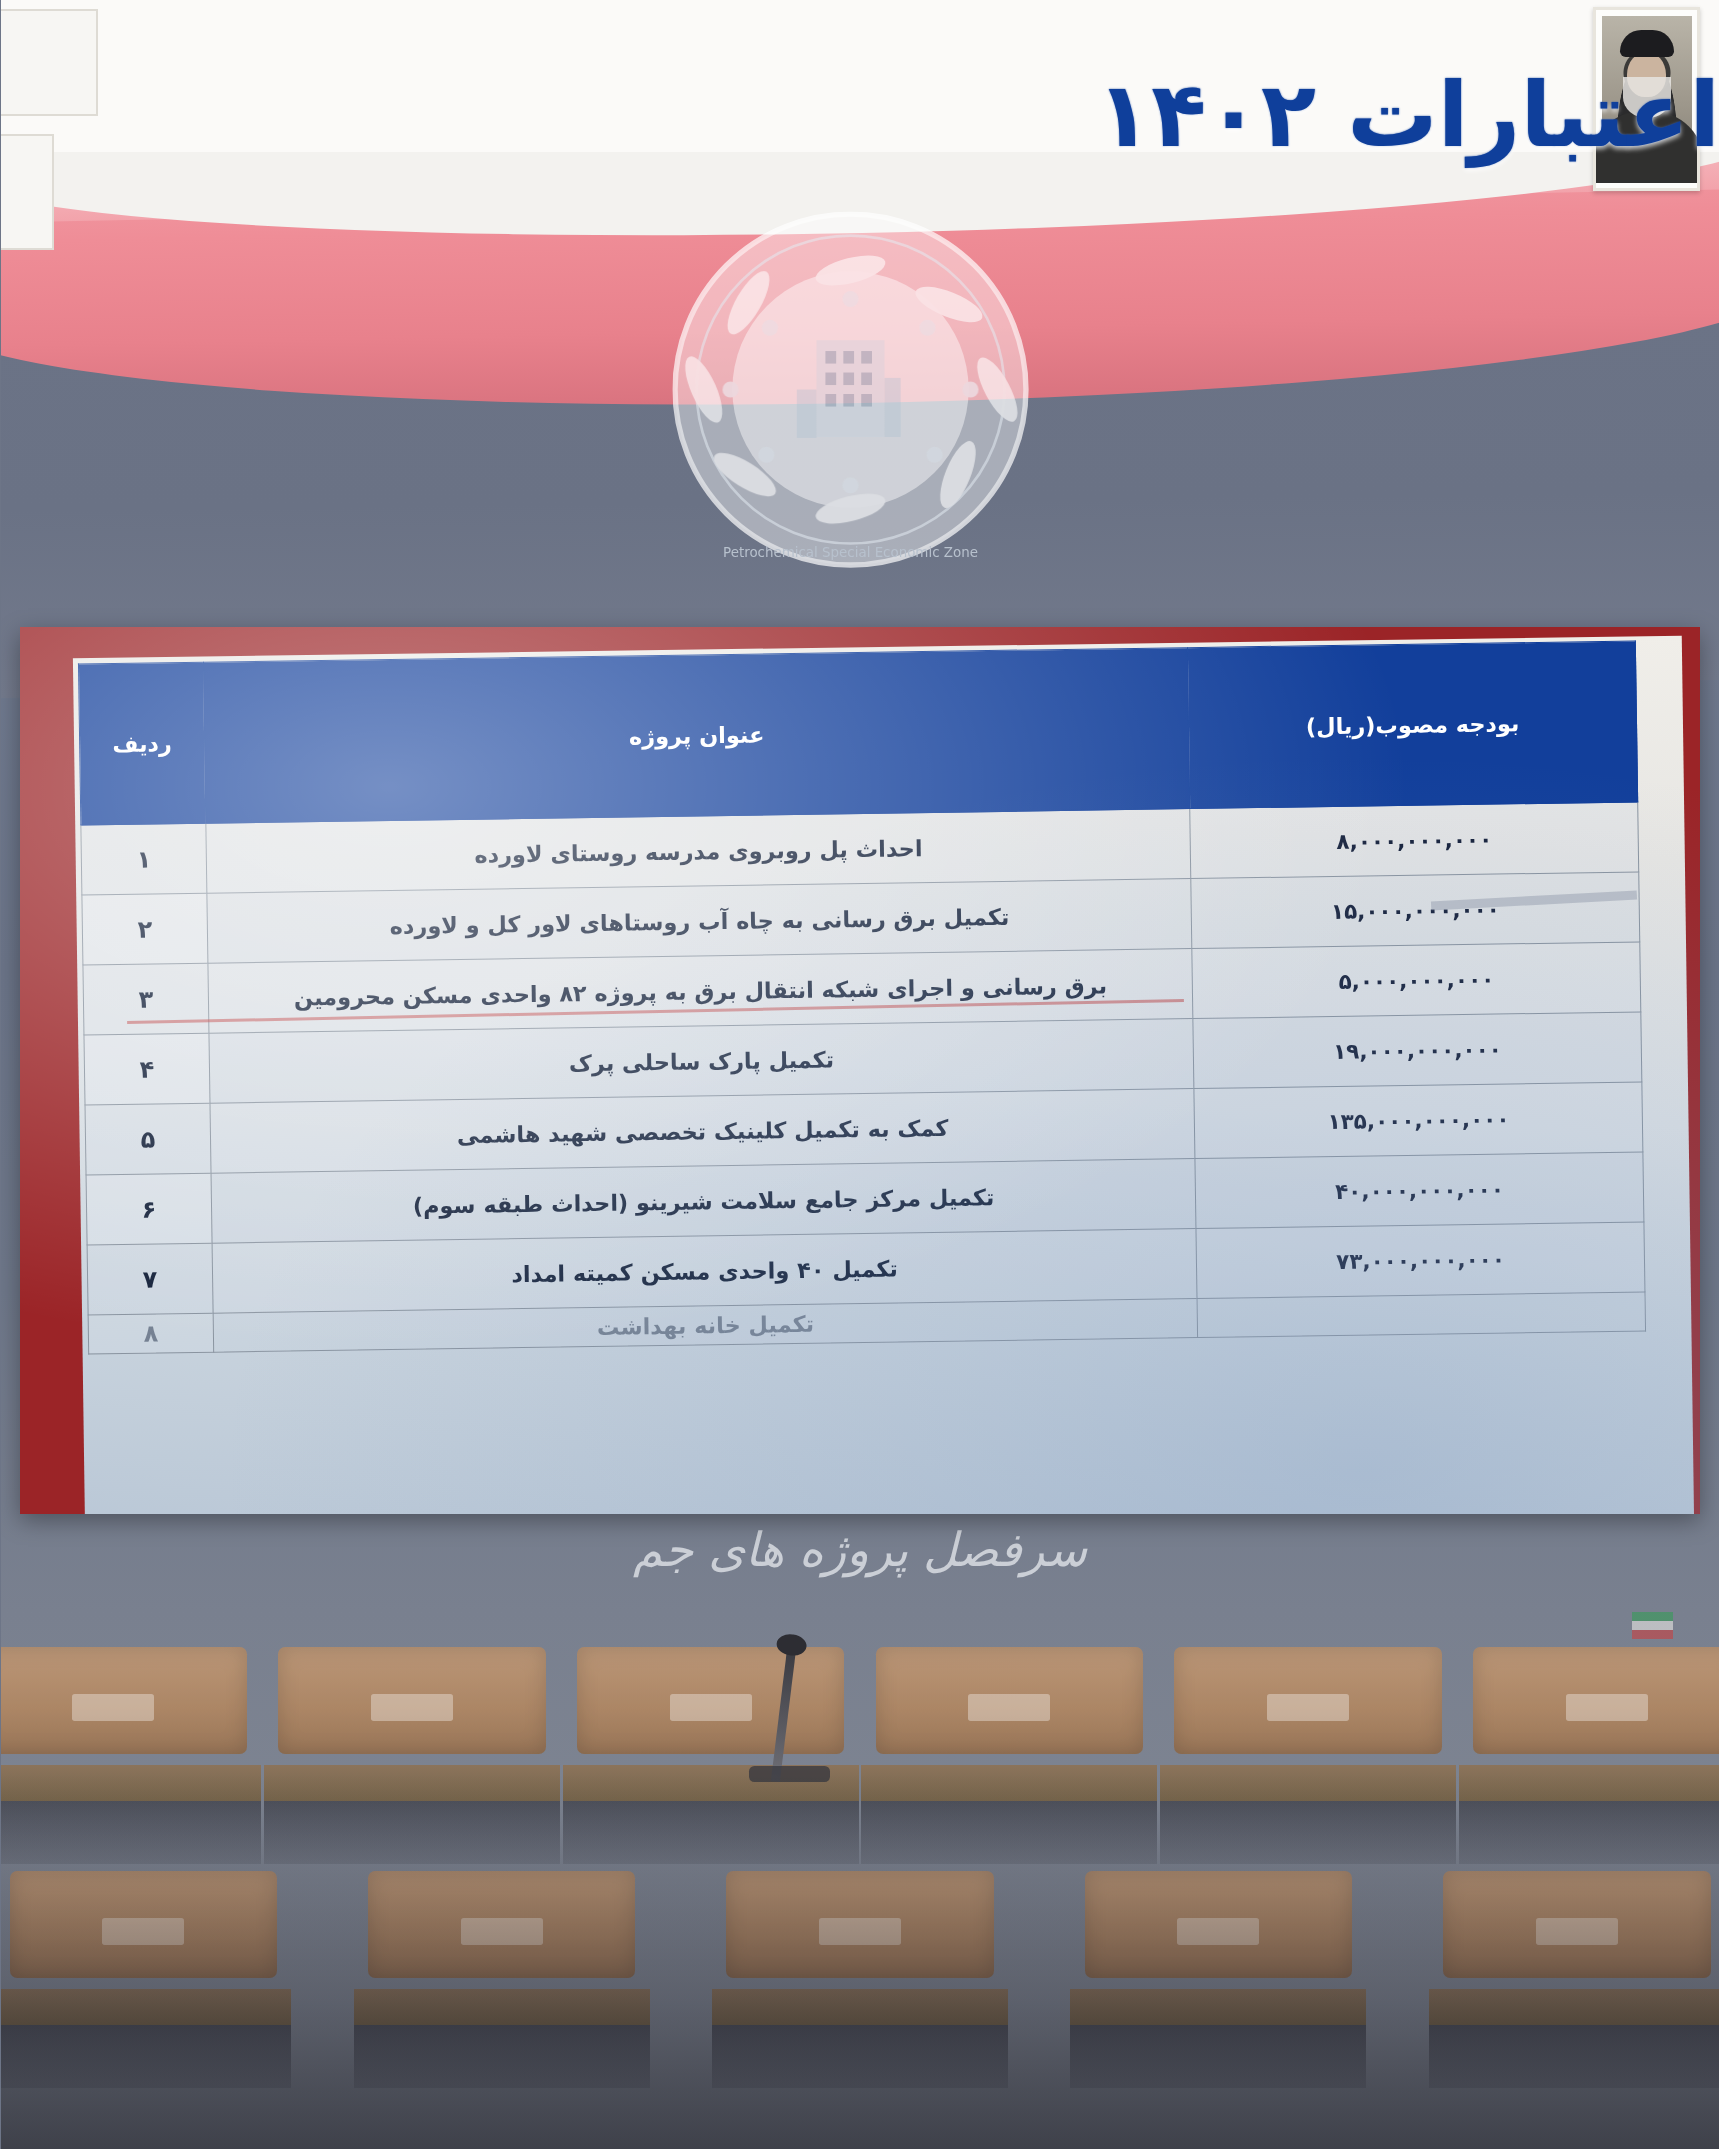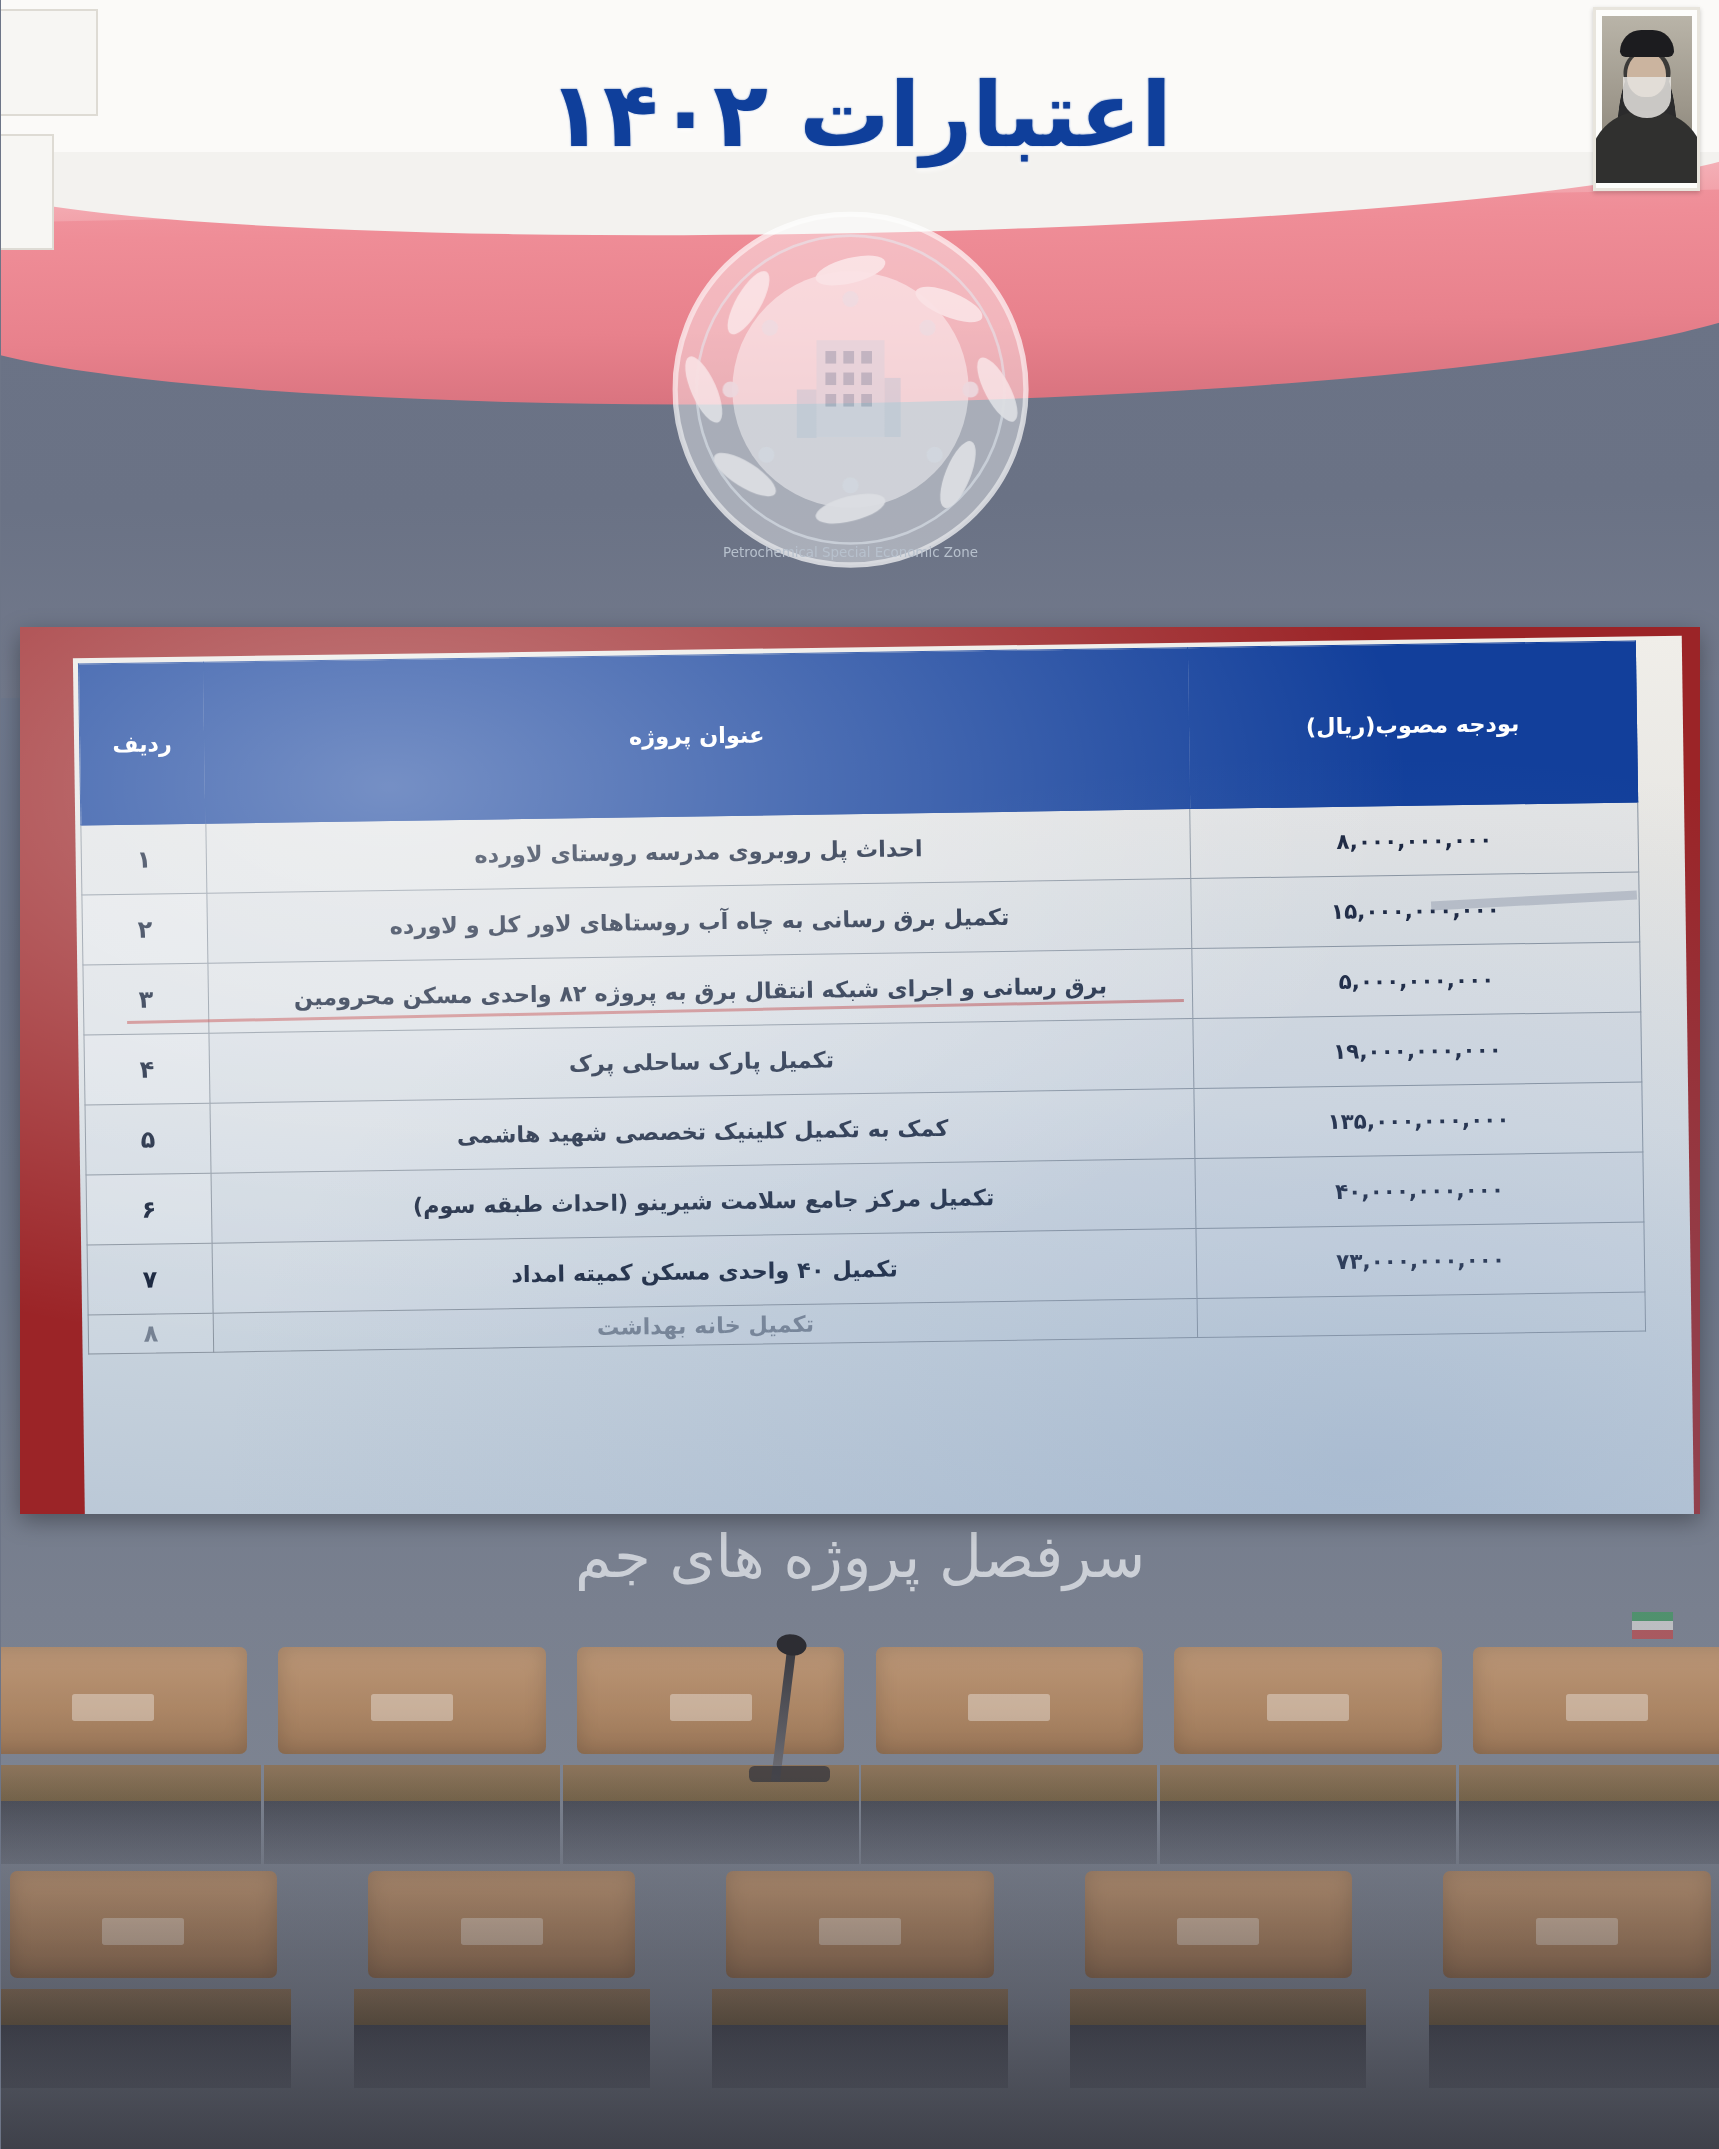--- a/index.html
+++ b/index.html
@@ -133,42 +133,41 @@
     position: absolute;
     left: 573px; top: 206px;
     width: 555px; height: 376px;
     opacity: .85;
   }
 
   
   .main-title {
     position: absolute;
     left: 0; right: 0; top: 70px;
-    text-align: center;
     font-family: "DejaVu Sans", sans-serif;
     font-size: 90px;
     font-weight: bold;
     color: #0f3f9b;
     letter-spacing: 1.8px;
     text-shadow: 0 2.7px 5.4px rgba(255,255,255,.75), 0 0 1.8px #0f3f9b;
     line-height: 1;
     direction: rtl;
   }
 
   
   .screen-text {
     position: absolute;
     left: 0; right: 0; top: 1522px;
     text-align: center;
     direction: rtl;
     color: #eceff3;
     font-family: "DejaVu Sans", sans-serif;
     opacity: .72;
   }
-  .screen-text .l1 { font-size: 59px; letter-spacing: 5.4px; }
+  .screen-text .l1 { font-size: 47px; letter-spacing: 5.4px; font-style: italic; }
   .screen-text .l2 { font-size: 52px; letter-spacing: 9px; margin-top: 12.5px; }
 
   
   .seats {
     position: absolute;
     left: 0; right: 0; bottom: 0; height: 663px;
     overflow: hidden;
   }
   .seat-row {
     position: absolute; left: -36px; right: -36px;

